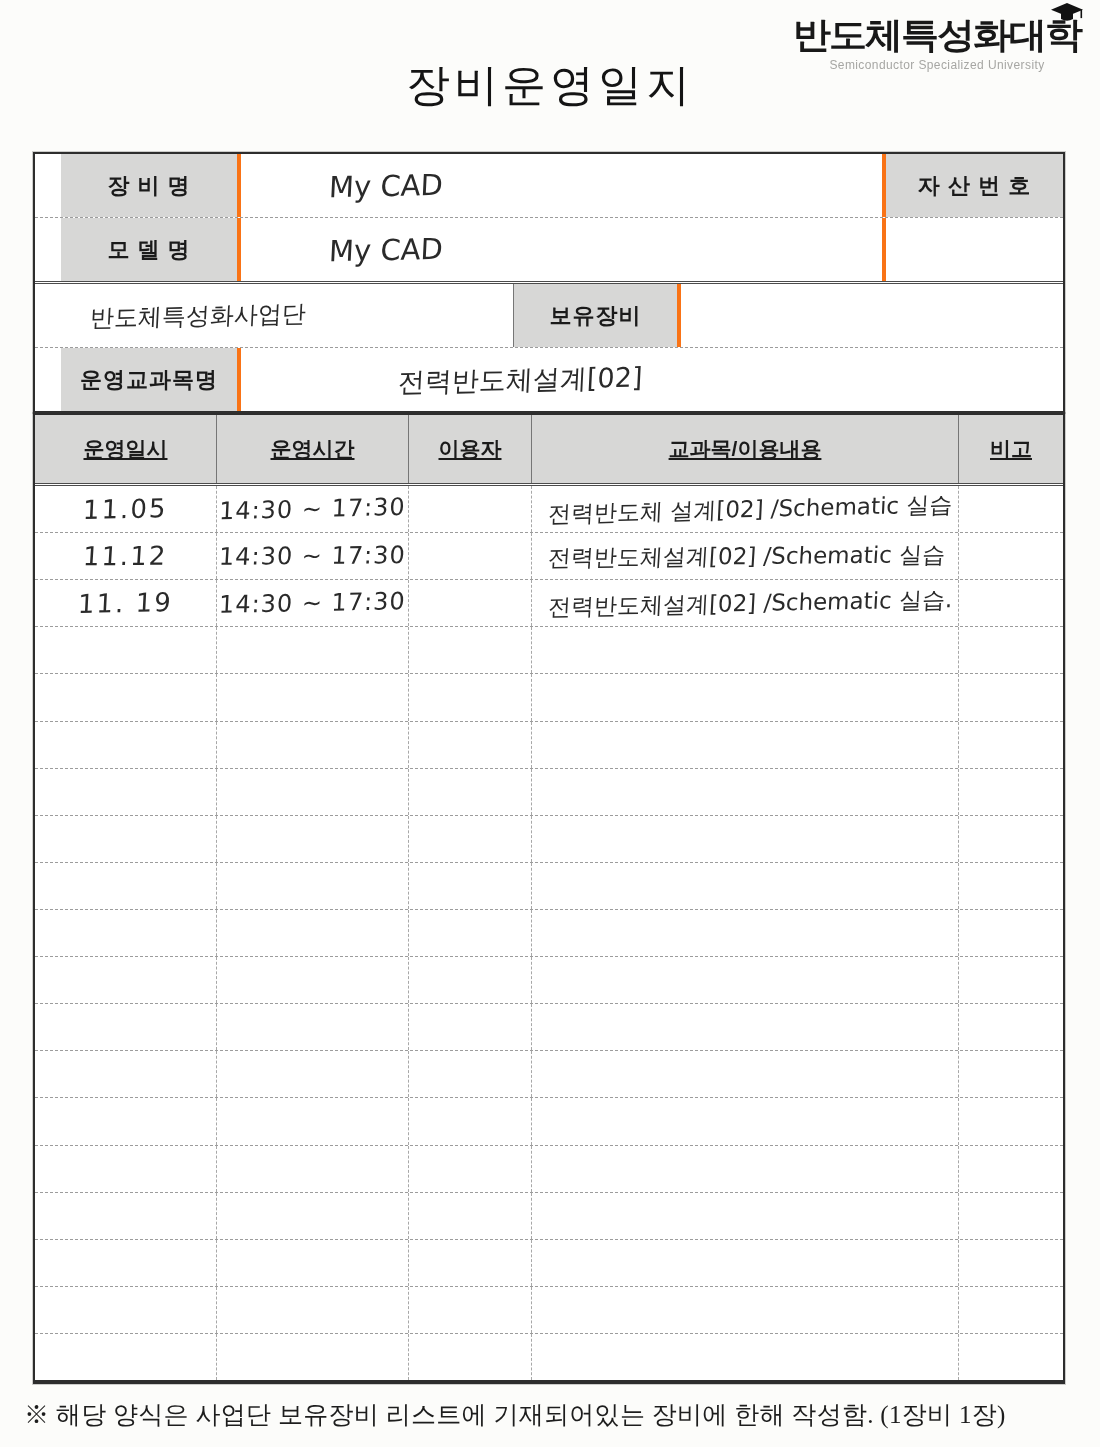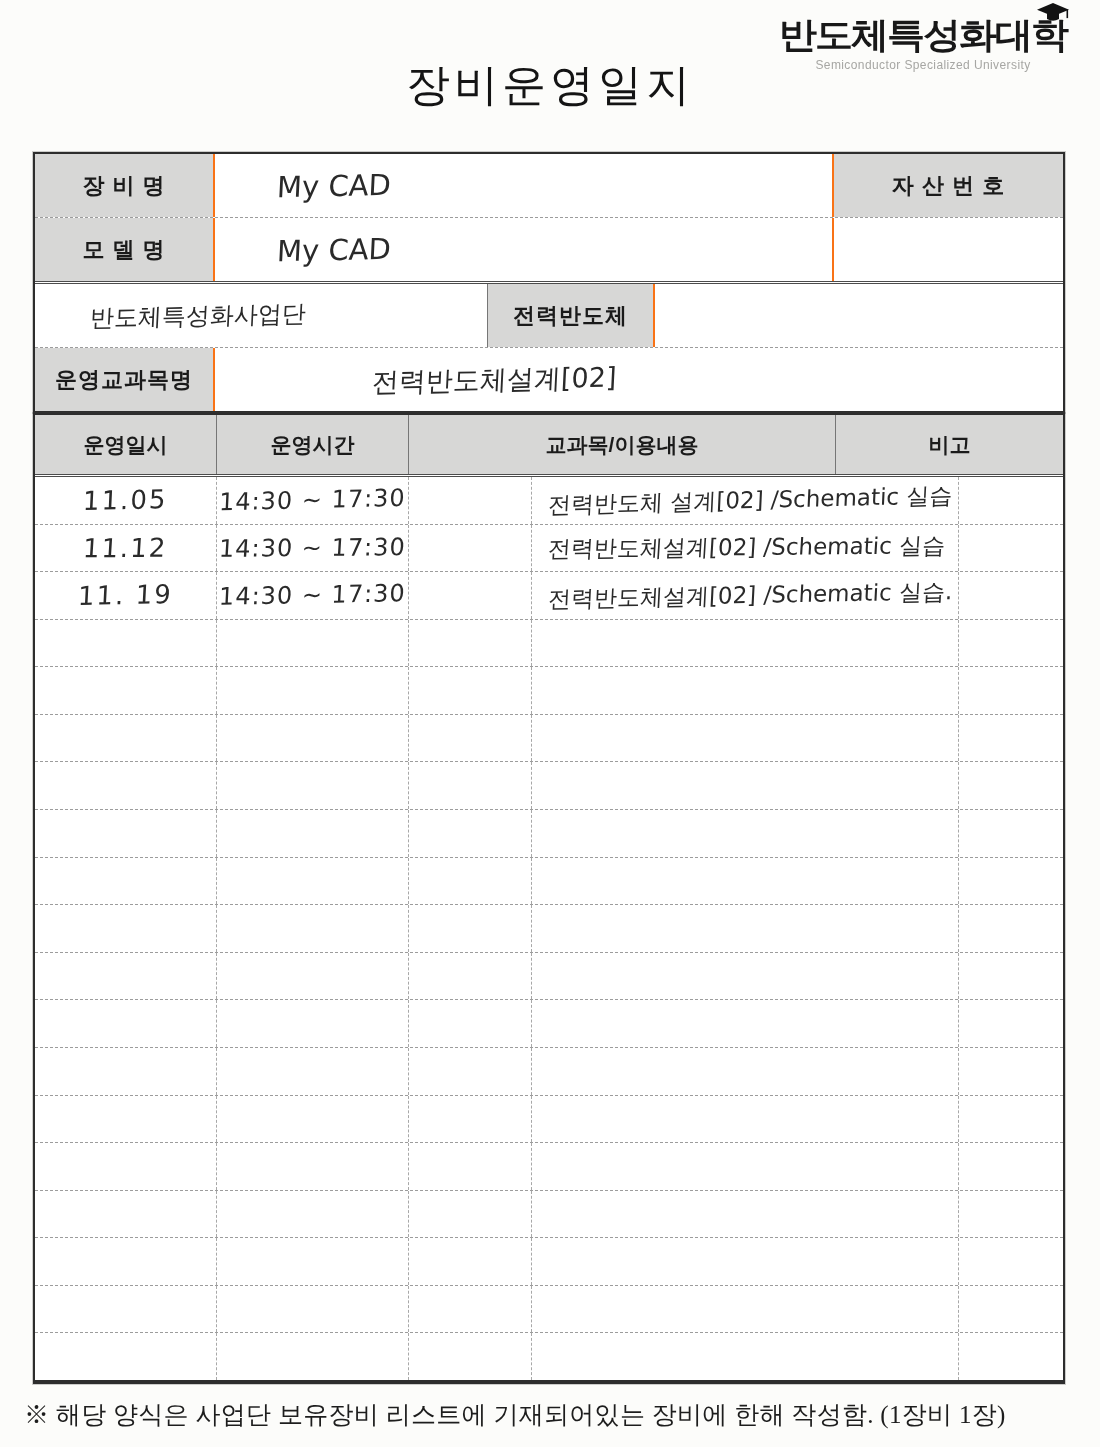--- a/index.html
+++ b/index.html
@@ -6,21 +6,21 @@
   html,body { width:1100px; height:1447px; }
   body {
     position:relative;
     background:#fcfcfa;
     font-family:"Liberation Sans", sans-serif;
     overflow:hidden;
     color:#1b1b1b;
   }
 
   
-  .logo { position:absolute; top:10px; right:16px; width:322px; text-align:center; }
+  .logo { position:absolute; top:10px; right:2px; width:322px; text-align:center; }
   .logo-kr {
     position:relative; display:inline-block;
     font-size:38px; font-weight:800; letter-spacing:-2px; color:#181818;
     transform:scaleY(0.94); white-space:nowrap;
   }
   .cap { position:absolute; right:-4px; top:-9px; }
   .logo-en { font-size:12px; color:#a6a6a3; letter-spacing:0.4px; margin-top:-3px; }
 
   
   .doc-title {
@@ -36,41 +36,41 @@
   
   .info-table {
     position:absolute; left:33px; top:152px; width:1032px; height:261px;
     border:2px solid #2d2d2d; box-shadow:0 0 0 1px rgba(60,60,60,.25);
     display:flex; flex-direction:column; background:#fff;
   }
   .irow { display:flex; flex:1; min-height:0; }
   .irow.sep-dash { border-bottom:1px dashed #9c9c9c; }
   .irow.sep-double { border-bottom:3px double #4c4c4c; }
   .ic { position:relative; }
-  .br-solid { border-right:2px solid #f97316; }
+  .br-solid { border-right:4px solid #f97316;margin-left:26px; }
   .w-label { width:180px; }
   .ival { display:flex; align-items:center; }
 
   
   .hw {
     display:inline-block;
     font-family:"DejaVu Sans","Liberation Sans",sans-serif;
     color:#2a2a2a; font-weight:400;
     transform:rotate(-1.2deg) skewX(-4deg);
     white-space:nowrap;
   }
 
   
   .log-table {
     position:absolute; left:33px; top:413px; width:1032px; height:971px;
     border:2px solid #2d2d2d; border-bottom-width:4px;
     box-shadow:0 0 0 1px rgba(60,60,60,.25);
     display:flex; flex-direction:column; background:#fff;
   }
-  .lhead { display:flex; height:62px; border-bottom:3px double #4c4c4c; }
+  .lhead { display:flex; height:71px; border-bottom:3px double #4c4c4c;text-decoration:underline; }
   .hcell { display:flex; align-items:center; justify-content:center;
            font-weight:700; font-size:21px; background:#d7d7d6; }
   .hcell:not(:last-child) { border-right:1px solid #767676; }
   .lbody { flex:1; display:flex; flex-direction:column; }
   .trow { flex:1; display:flex; min-height:0; }
   .trow:not(:last-child) { border-bottom:1px dashed #9c9c9c; }
   .tcell { display:flex; align-items:center; overflow:visible; }
   .tcell:not(:last-child) { border-right:1px dashed #a8a8a8; }
   .c1 { width:182px; justify-content:center; }
   .c2 { width:192px; justify-content:center; }
@@ -117,35 +117,36 @@
     <div class="ic gray lbl w-label br-solid">모 델 명</div>
     <div class="ic ival br-solid" style="width:619px; padding-left:62px;">
       <span class="hw" style="font-size:29px;">My CAD</span>
     </div>
     <div class="ic ival" style="flex:1;"></div>
   </div>
   <div class="irow sep-dash">
     <div class="ic ival" style="width:452px; padding-left:55px;">
       <span class="hw" style="font-size:24px;">반도체특성화사업단</span>
     </div>
-    <div class="ic gray lbl br-solid" style="width:168px; border-left:1px solid #767676;">전력반도체</div>
+    <div class="ic gray lbl br-solid" style="width:168px; border-left:1px solid #767676;">보유장비</div>
     <div class="ic ival" style="flex:1;"></div>
   </div>
   <div class="irow">
     <div class="ic gray lbl w-label br-solid">운영교과목명</div>
     <div class="ic ival" style="flex:1; padding-left:157px;">
       <span class="hw" style="font-size:27px;">전력반도체설계[02]</span>
     </div>
   </div>
 </div>
 
 <div class="log-table">
   <div class="lhead">
     <div class="hcell c1">운영일시</div>
     <div class="hcell c2">운영시간</div>
+    <div class="hcell c3" style="justify-content:center;">이용자</div>
     <div class="hcell c4" style="padding-left:0; justify-content:center;">교과목/이용내용</div>
     <div class="hcell c5" style="justify-content:center;text-align:center;">비고</div>
   </div>
   <div class="lbody">
       <div class="trow">
         <div class="tcell c1">
           <span class="hw hw-date" style="transform: rotate(-1.4deg) skewX(-4deg);">11.05</span>
         </div>
         <div class="tcell c2">
           <span class="hw hw-time" style="transform: rotate(-1.4deg) skewX(-4deg);">14:30 ~ 17:30</span>

